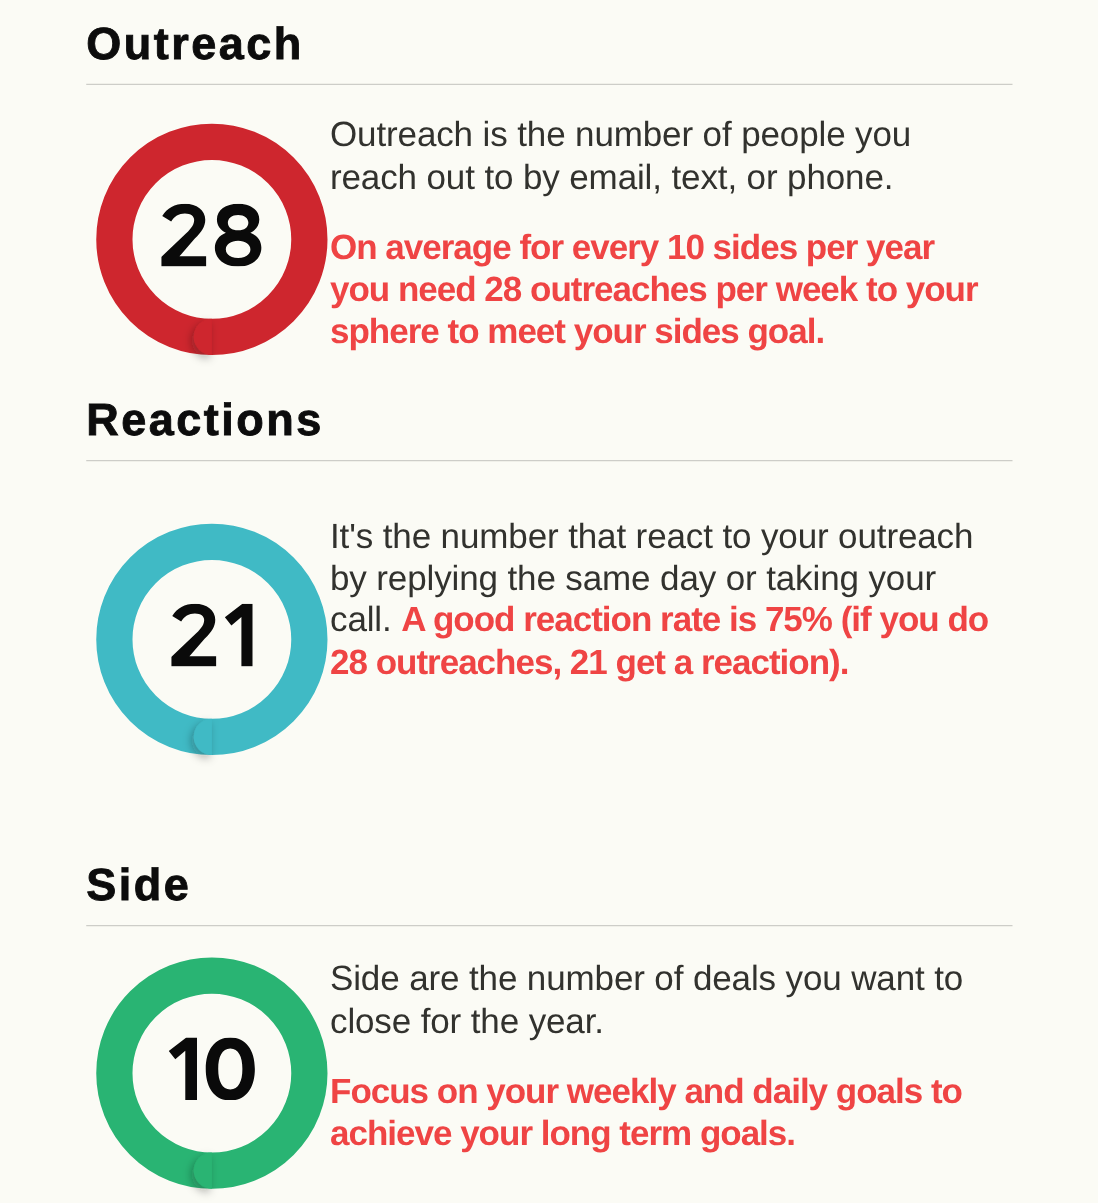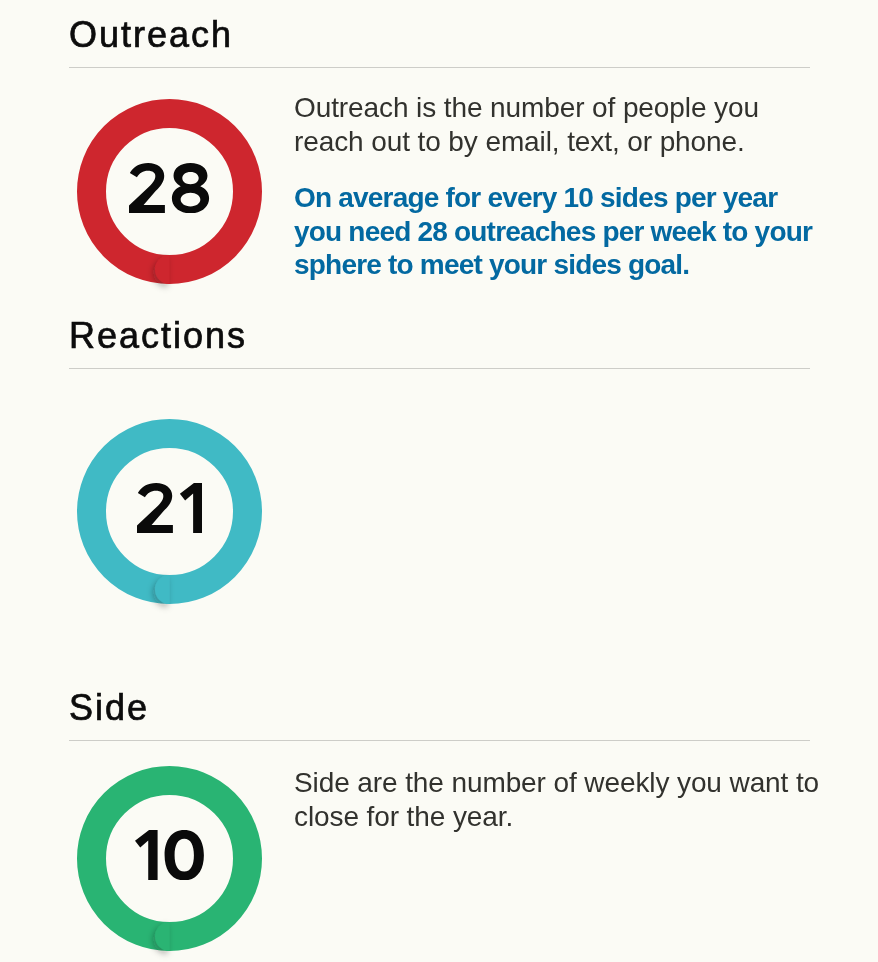--- a/index.html
+++ b/index.html
@@ -9,21 +9,21 @@
     background: #fbfbf5;
     font-family: "Liberation Sans", sans-serif;
     -webkit-font-smoothing: antialiased;
     overflow: hidden;
   }
   .page { position: relative; width: 878px; height: 962px; }
 
   .section { position: absolute; left: 69px; width: 741px; }
   .sec-title {
     font-size: 36px;
-    font-weight: 400;
+    font-weight: 700;
     color: #0c0c0c;
     -webkit-text-stroke: 0.7px #0c0c0c;
     letter-spacing: 2.0px;
     line-height: 36px;
     margin: 0;
     height: 36px;
     position: relative;
     top: -14px;
     white-space: nowrap;
   }
@@ -33,30 +33,30 @@
 
   .ring-num {
     position: absolute;
     width: 100%;
     display: flex;
     justify-content: center;
     align-items: flex-start;
   }
   .ring-num svg { display: block; }
 
-  .body-col { position: absolute; left: 294px; width: 530px; }
+  .body-col { position: absolute; left: 264px; width: 530px; }
   .body-col p {
     margin: 0;
     font-size: 28px;
     line-height: 33.5px;
     color: #32322e;
   }
   .body-col p + p { margin-top: 23px; }
   .body-col span { letter-spacing: -0.1px; }
-  .body-col b { font-weight: 700; letter-spacing: -0.8px; color: #0369a1; }
+  .body-col b { font-weight: 700; letter-spacing: -0.8px; color: #ef4444; }
 </style>
 </head>
 <body>
 
 <div class="page" id="root">
   <div class="section" style="top:31px">
     <h2 class="sec-title">Outreach</h2>
     <div class="rule"></div>
   </div>
   <div class="ring" style="left:77px; top:99px; width:185px; height:185px;">
@@ -101,20 +101,21 @@
     </g>
   </svg>
     <div class="ring-num" style="top:63.5px">
         <svg width="65.50" height="50.4" viewBox="0 0 129.960 100" fill="#0a0a0a">
           <path d="M4 100 L4 84.5 L41.5 47 C50 38.3 53.5 32.4 53.5 25.7 C53.5 19.9 48.6 15.5 39.6 15.5 C30.2 15.5 23.8 20.1 18.9 28.3 L5.5 19.6 C12.6 7.2 24.2 0 39.9 0 C57.2 0 70.2 10.3 70.2 25.3 C70.2 35.9 64.7 45 54.5 55.1 L31.4 83.5 L71.5 83.5 L71.5 100 Z" transform="translate(-4.221 0) scale(1.0553 1)"></path>
           <path d="M25.5 0 L41 0 L41 100 L24 100 L24 21 L9.5 34.5 L0 21.5 L25.5 0 Z" transform="translate(85.119 0) scale(1.0937 1)"></path>
         </svg>
       </div>
   </div>
   <div class="body-col" style="top:412px">
+      <p><span>It's the number that react to your outreach by replying the same day or taking your call. </span><b>A good reaction rate is 75% (if you do 28 outreaches, 21 get a reaction).</b></p>
     </div>
   <div class="section" style="top:704px">
     <h2 class="sec-title">Side</h2>
     <div class="rule"></div>
   </div>
   <div class="ring" style="left:77px; top:766px; width:185px; height:185px;">
 
   <svg width="205" height="205" viewBox="0 0 205 205" style="position:absolute;left:-10px;top:-10px">
     <defs>
       <filter id="sh2" x="-60%" y="-60%" width="220%" height="220%">
@@ -127,15 +128,16 @@
     </g>
   </svg>
     <div class="ring-num" style="top:63.5px">
         <svg width="68.90" height="50.4" viewBox="0 0 136.706 100" fill="#0a0a0a">
           <path d="M25.5 0 L41 0 L41 100 L24 100 L24 21 L9.5 34.5 L0 21.5 L25.5 0 Z" transform="translate(0.000 0) scale(1.0937 1)"></path>
           <path d="M39 0 C59 0 70.5 20 70.5 50 C70.5 80 59 100 39 100 C19 100 7.5 80 7.5 50 C7.5 20 19 0 39 0 Z M39 17.5 C28.5 17.5 23.5 30.5 23.5 50 C23.5 69.5 28.5 82.5 39 82.5 C49.5 82.5 54.5 69.5 54.5 50 C54.5 30.5 49.5 17.5 39 17.5 Z" transform="translate(49.447 0) scale(1.2377 1)"></path>
         </svg>
       </div>
   </div>
   <div class="body-col" style="top:766px">
-      <p><span>Side are the number of weekly you want to close for the year.</span></p>
+      <p><span>Side are the number of deals you want to close for the year.</span></p>
+      <p><b>Focus on your weekly and daily goals to achieve your long term goals.</b></p>
     </div>
   </div>
 
 </body></html>

